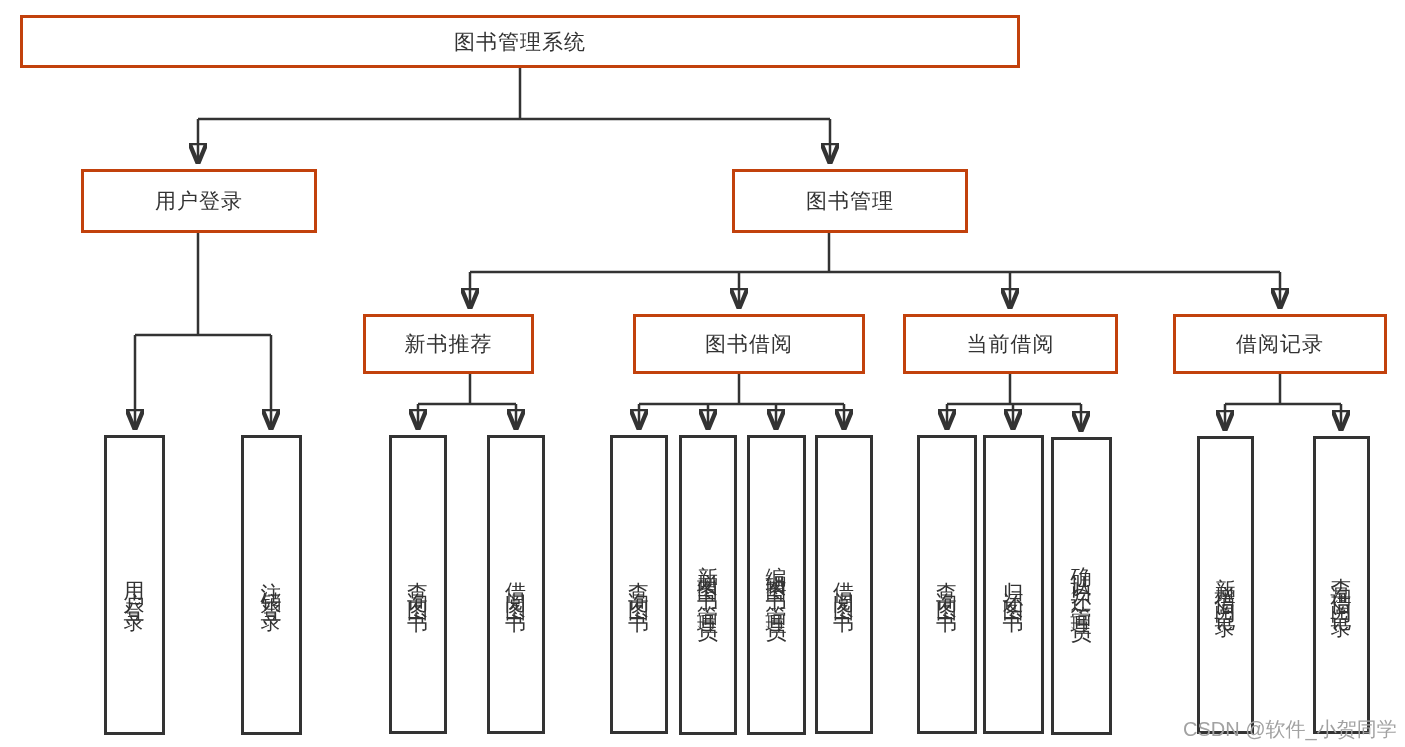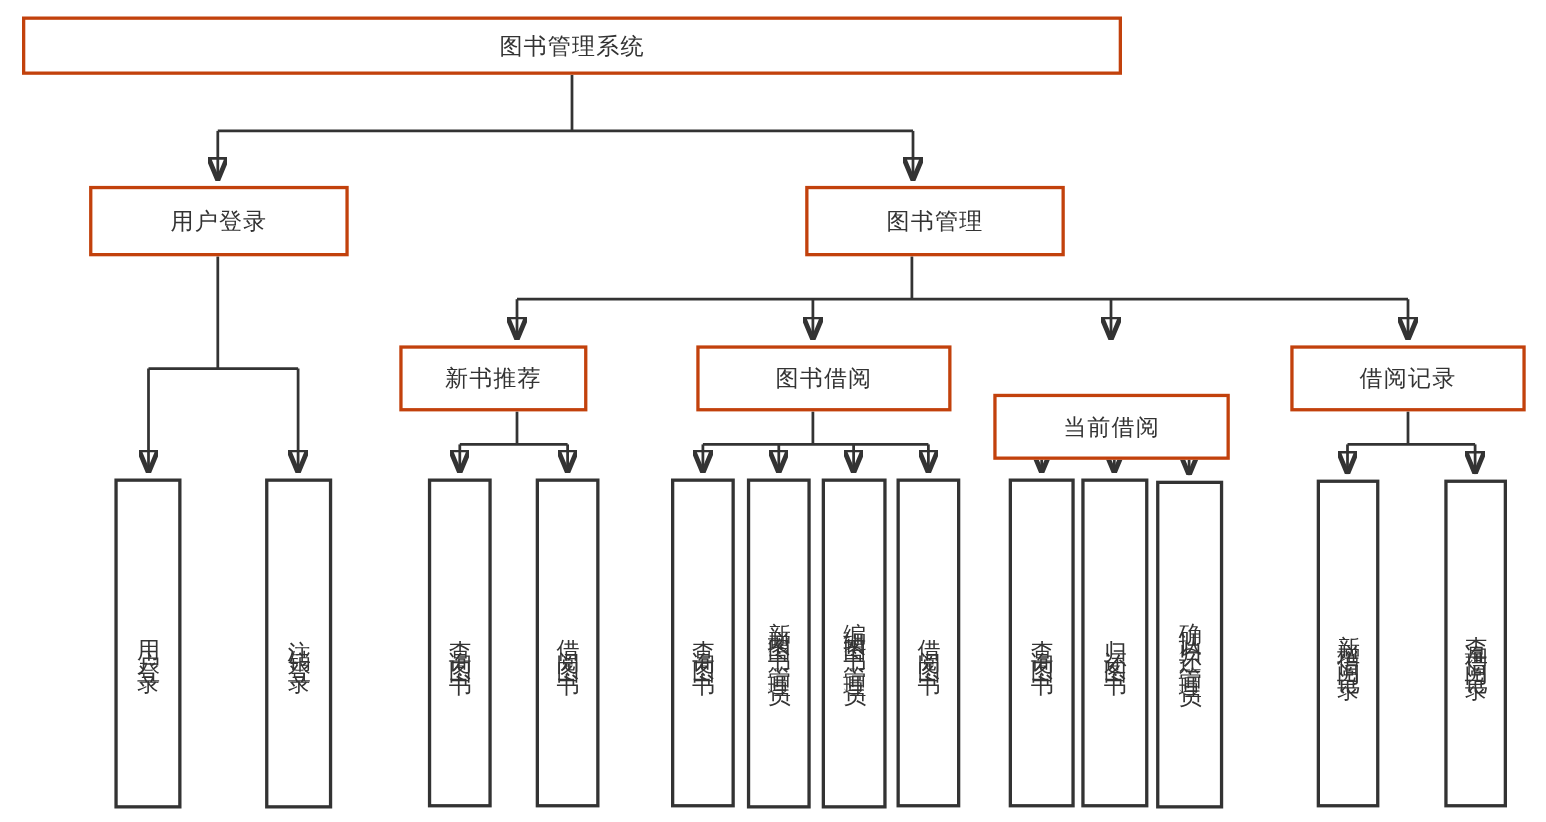--- a/index.html
+++ b/index.html
@@ -122,21 +122,21 @@
 
   <div class="vbox" style="left:104px; top:435px; width:61px; height:300px;">
     <span>用户登录</span>
   </div>
   <div class="vbox" style="left:241px; top:435px; width:61px; height:300px;">
     <span>注销登录</span>
   </div>
 
   <div class="hbox" style="left:363px; top:314px; width:171px; height:60px;">新书推荐</div>
   <div class="hbox" style="left:633px; top:314px; width:232px; height:60px;">图书借阅</div>
-  <div class="hbox" style="left:903px; top:314px; width:215px; height:60px;margin-top:44px;">当前借阅</div>
+  <div class="hbox" style="left:903px; top:314px; width:215px; height:60px;">当前借阅</div>
   <div class="hbox" style="left:1173px; top:314px; width:214px; height:60px;">借阅记录</div>
 
   <div class="vbox" style="left:389px; top:435px; width:58px; height:299px;">
     <span>查询图书</span>
   </div>
   <div class="vbox" style="left:487px; top:435px; width:58px; height:299px;">
     <span>借阅图书</span>
   </div>
 
   <div class="vbox" style="left:610px; top:435px; width:58px; height:299px;">
@@ -162,14 +162,15 @@
     <span>确认归还（管理员）</span>
   </div>
 
   <div class="vbox long" style="left:1197px; top:436px; width:57px; height:298px;">
     <span>新增借阅记录</span>
   </div>
   <div class="vbox long" style="left:1313px; top:436px; width:57px; height:298px;">
     <span>查询借阅记录</span>
   </div>
 
+  <div id="watermark">CSDN @软件_小贺同学</div>
 
 </div>
 
 </body></html>

